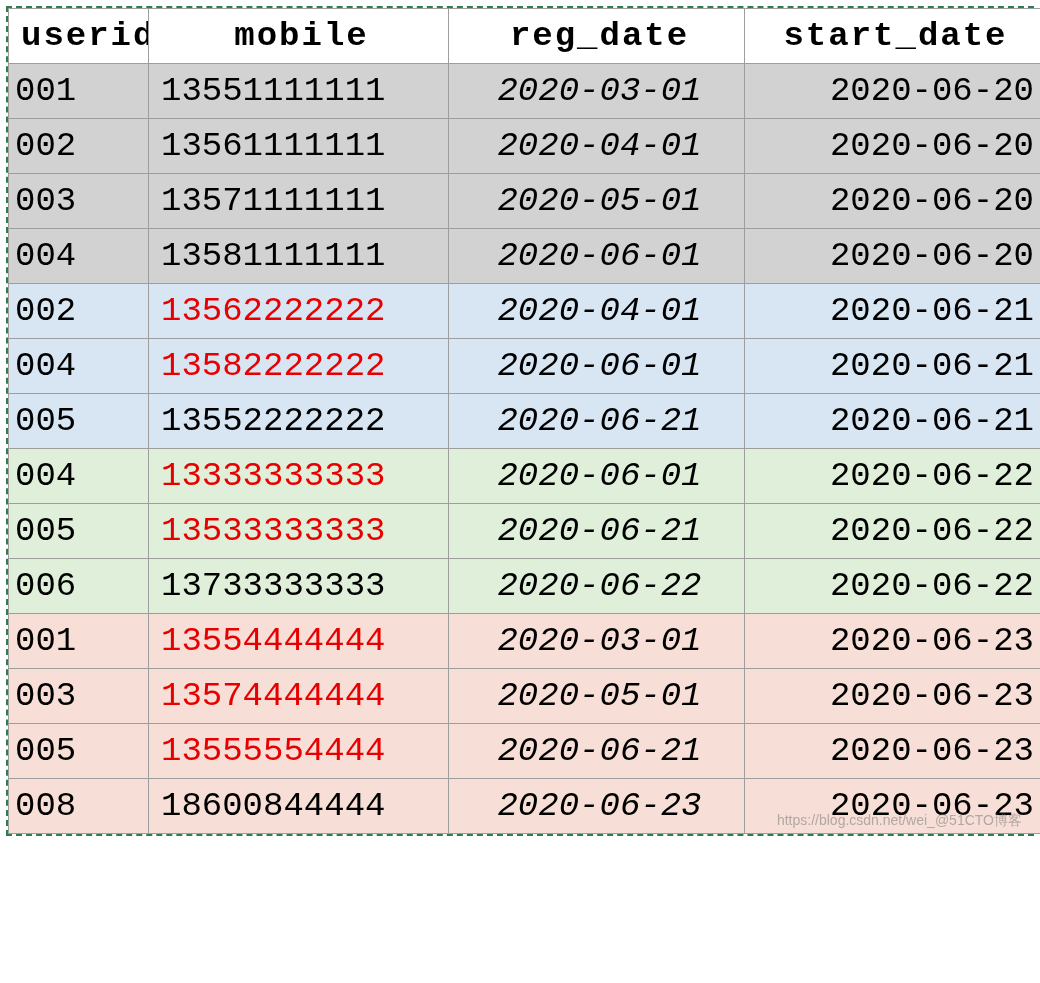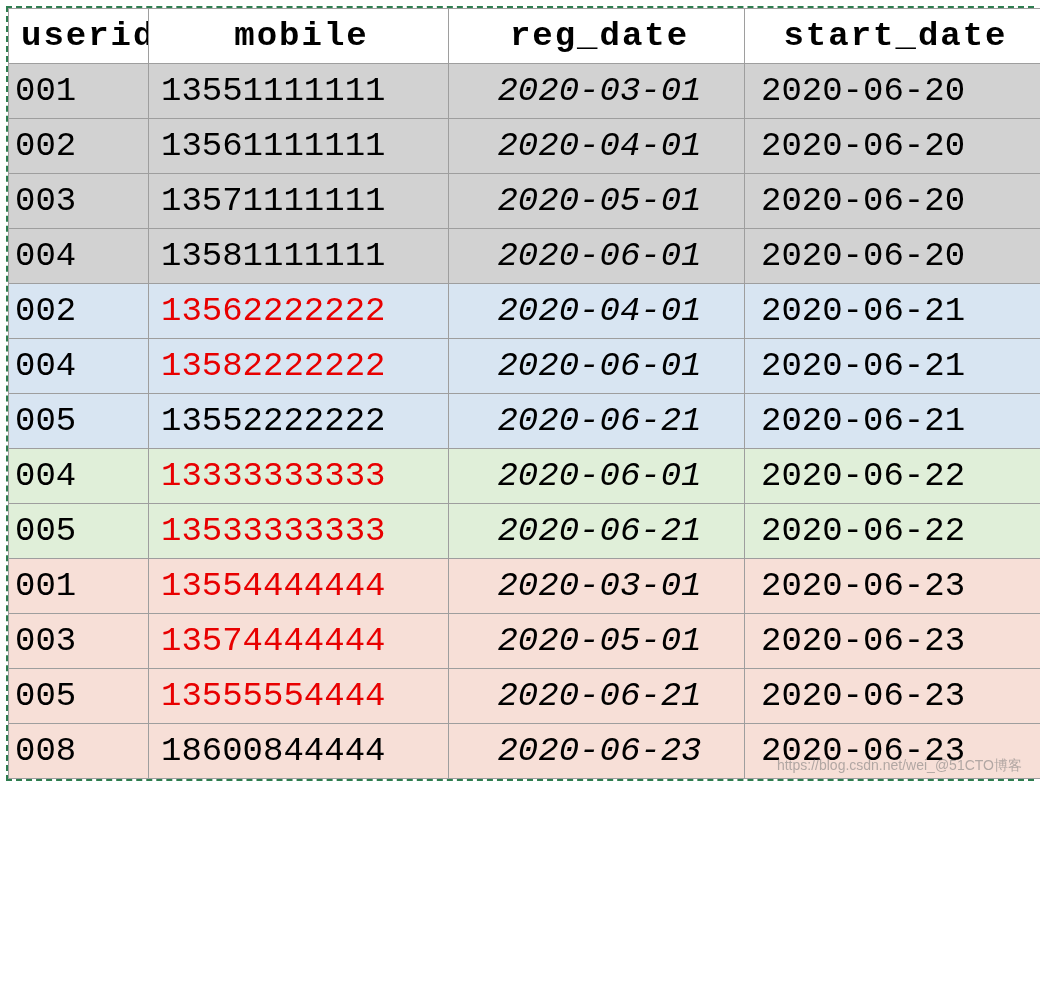--- a/index.html
+++ b/index.html
@@ -30,21 +30,21 @@
     overflow: hidden;
   }
   th {
     background: #ffffff;
     font-weight: bold;
     letter-spacing: 2px;
   }
   td.col-userid { text-align: left; padding-left: 6px; }
   td.col-mobile { text-align: left; }
   td.col-regdate { text-align: center; font-style: italic; }
-  td.col-startdate { text-align: left; padding-left: 16px; }
+  td.col-startdate { text-align: right; padding-left: 16px; }
   .bg-grey  { background: #d2d2d2; }
   .bg-blue  { background: #d8e5f2; }
   .bg-green { background: #e0efd9; }
   .bg-peach { background: #f7dfd7; }
   .red { color: #e80000; }
   .watermark {
     position: absolute;
     right: 10px;
     bottom: 4px;
     font-family: Arial, sans-serif;
@@ -120,20 +120,26 @@
           <td class="col-mobile red">13333333333</td>
           <td class="col-regdate">2020-06-01</td>
           <td class="col-startdate">2020-06-22</td>
         </tr>
         <tr class="bg-green">
           <td class="col-userid">005</td>
           <td class="col-mobile red">13533333333</td>
           <td class="col-regdate">2020-06-21</td>
           <td class="col-startdate">2020-06-22</td>
         </tr>
+        <tr class="bg-green">
+          <td class="col-userid">006</td>
+          <td class="col-mobile">13733333333</td>
+          <td class="col-regdate">2020-06-22</td>
+          <td class="col-startdate">2020-06-22</td>
+        </tr>
         <tr class="bg-peach">
           <td class="col-userid">001</td>
           <td class="col-mobile red">13554444444</td>
           <td class="col-regdate">2020-03-01</td>
           <td class="col-startdate">2020-06-23</td>
         </tr>
         <tr class="bg-peach">
           <td class="col-userid">003</td>
           <td class="col-mobile red">13574444444</td>
           <td class="col-regdate">2020-05-01</td>

